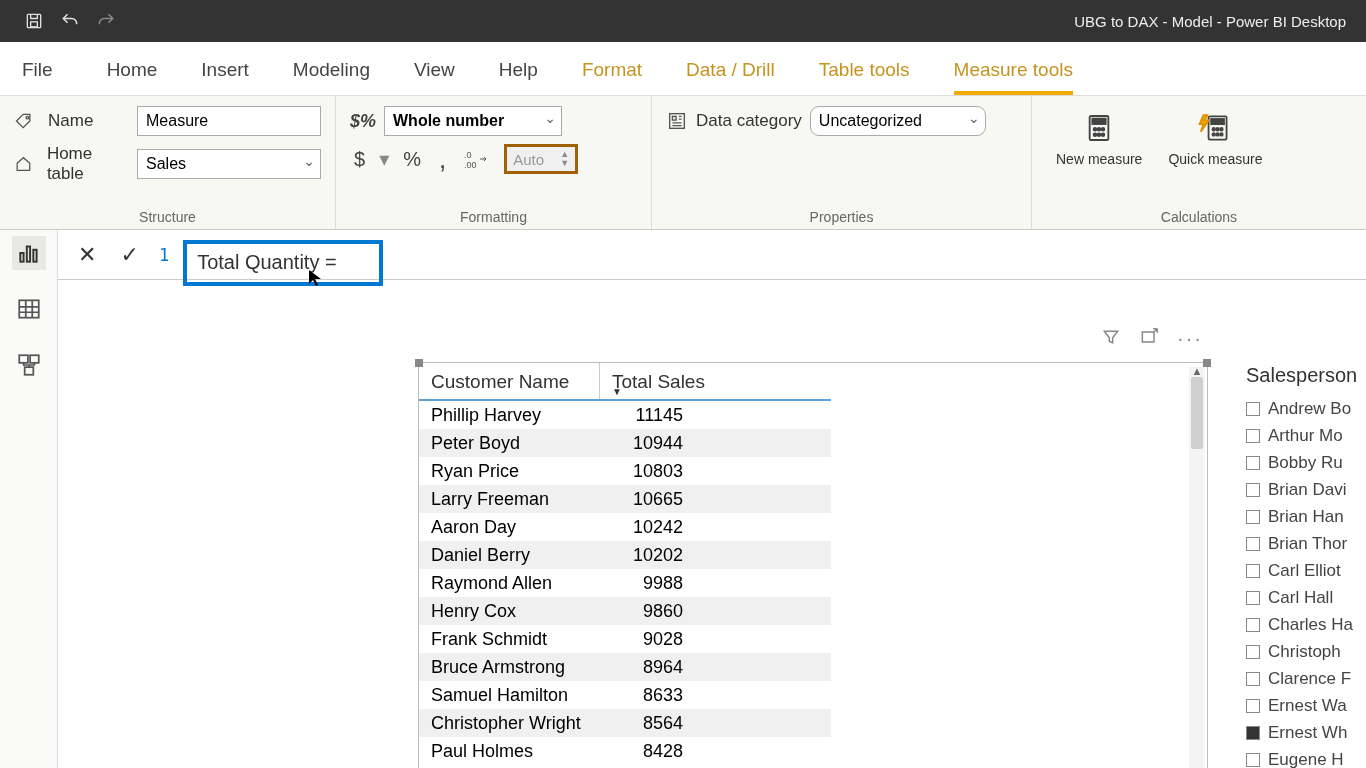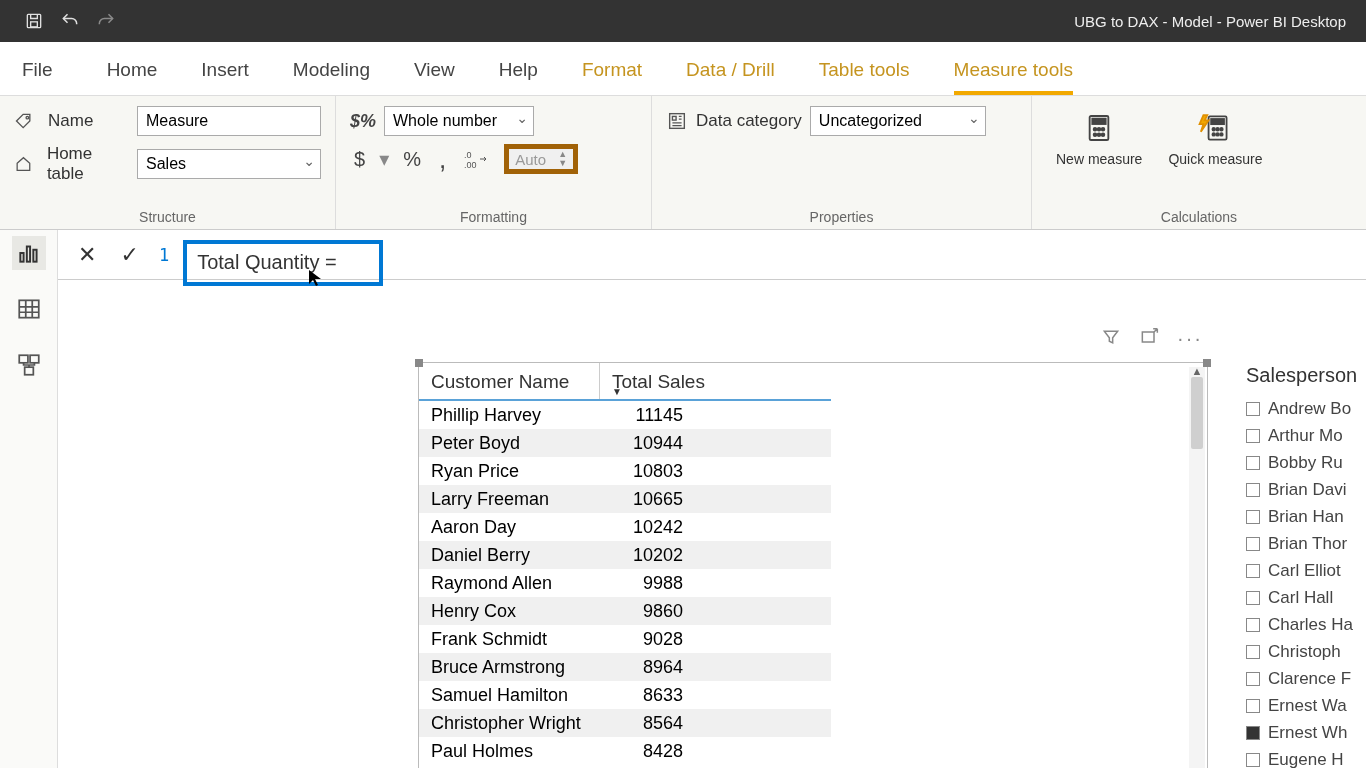--- a/index.html
+++ b/index.html
@@ -24,21 +24,21 @@
 .rg-body { display:flex; flex-direction:column; gap:8px; }
 .rg-row { display:flex; align-items:center; gap:8px; }
 .rg-label { font-size:17px; color:#333; display:flex; align-items:center; gap:14px; }
 .rg-input { height:30px; border:1px solid #aaa; background:#fff; font-size:16px; padding:0 8px; }
 .rg-select { height:30px; border:1px solid #aaa; background:#fff; font-size:16px; padding:0 24px 0 8px; appearance:none; position:relative; }
 .sel-wrap { position:relative; display:inline-block; }
 .sel-wrap::after { content:"⌄"; position:absolute; right:6px; top:4px; color:#666; font-size:14px; pointer-events:none; }
 .rg-title { font-size:14px; color:#666; text-align:center; padding-top:4px; }
 .fmt-btns { display:flex; align-items:center; gap:10px; font-size:20px; color:#444; }
 .fmt-btn { cursor:pointer; padding:2px 4px; }
-.auto-box { width:74px; height:30px; border:5px solid #a16207; background:#f0f0f0; color:#999; font-size:15px; display:flex; align-items:center; padding:0 6px; justify-content:space-between; }
+.auto-box { width:74px; height:30px; border:3px solid #a16207; background:#f0f0f0; color:#999; font-size:15px; display:flex; align-items:center; padding:0 6px; justify-content:space-between; }
 .spinners { display:flex; flex-direction:column; font-size:9px; color:#888; line-height:1; }
 .big-btn { display:flex; flex-direction:column; align-items:center; gap:6px; cursor:pointer; padding:4px 10px; font-size:14px; color:#333; }
 .big-btn-icon { width:36px; height:36px; display:flex; align-items:center; justify-content:center; }
 
 
 .workspace { display:flex; height:calc(768px - 42px - 54px - 134px); }
 .view-rail { width:58px; background:#fafaf8; border-right:1px solid #ddd; display:flex; flex-direction:column; align-items:center; padding-top:6px; gap:22px; }
 .view-btn { width:34px; height:34px; display:flex; align-items:center; justify-content:center; color:#555; cursor:pointer; }
 .view-btn.active { background:#e8e8e4; }
 
@@ -145,21 +145,21 @@
         <span class="sel-wrap"><input class="rg-select" style="width: 184px;" value="Sales"></span>
       </div>
     </div>
     <div class="rg-title">Structure</div>
   </div>
 
   <div class="ribbon-group" style="width:316px">
     <div class="rg-body">
       <div class="rg-row">
         <span style="font-weight:bold;font-style:italic;font-size:18px;color:#444">$%</span>
-        <span class="sel-wrap"><input class="rg-select" style="width: 150px;" value="Whole number"></span>
+        <span class="sel-wrap"><input class="rg-select" style="width: 178px; font-weight: bold;" value="Whole number"></span>
       </div>
       <div class="rg-row fmt-btns">
         <span class="fmt-btn">$</span>
         <span style="color:#888">▾</span>
         <span class="fmt-btn">%</span>
         <span class="fmt-btn" style="font-size:26px;line-height:0">,</span>
         <span class="fmt-btn" style="font-size:13px">
           <svg width="26" height="20" viewBox="0 0 26 20">
               <text x="0" y="9" font-size="9" fill="#555">.0</text>
               <text x="0" y="19" font-size="9" fill="#555">.00</text>
@@ -182,21 +182,21 @@
     <div class="rg-body">
       <div class="rg-row">
         <span>
           <svg width="22" height="22" viewBox="0 0 24 24" fill="none" stroke="#555" stroke-width="1.5">
               <rect x="4" y="4" width="16" height="16"></rect>
               <rect x="7" y="7" width="4" height="4"></rect>
               <path d="M7 14h10M7 17h10M14 7h3M14 10h3"></path>
             </svg>
         </span>
         <span class="rg-label">Data category</span>
-        <span class="sel-wrap"><input class="rg-select" style="width: 176px;" value="Uncategorized"></span>
+        <span class="sel-wrap"><input class="rg-select" style="width: 176px; border-radius: 9px;" value="Uncategorized"></span>
       </div>
     </div>
     <div class="rg-title">Properties</div>
   </div>
 
   <div class="ribbon-group" style="flex:1;border-right:none">
     <div class="rg-body" style="flex-direction:row;gap:6px">
       <div class="big-btn">
         <span class="big-btn-icon">
           <svg width="32" height="32" viewBox="0 0 24 24" fill="none" stroke="#444" stroke-width="1.4">

